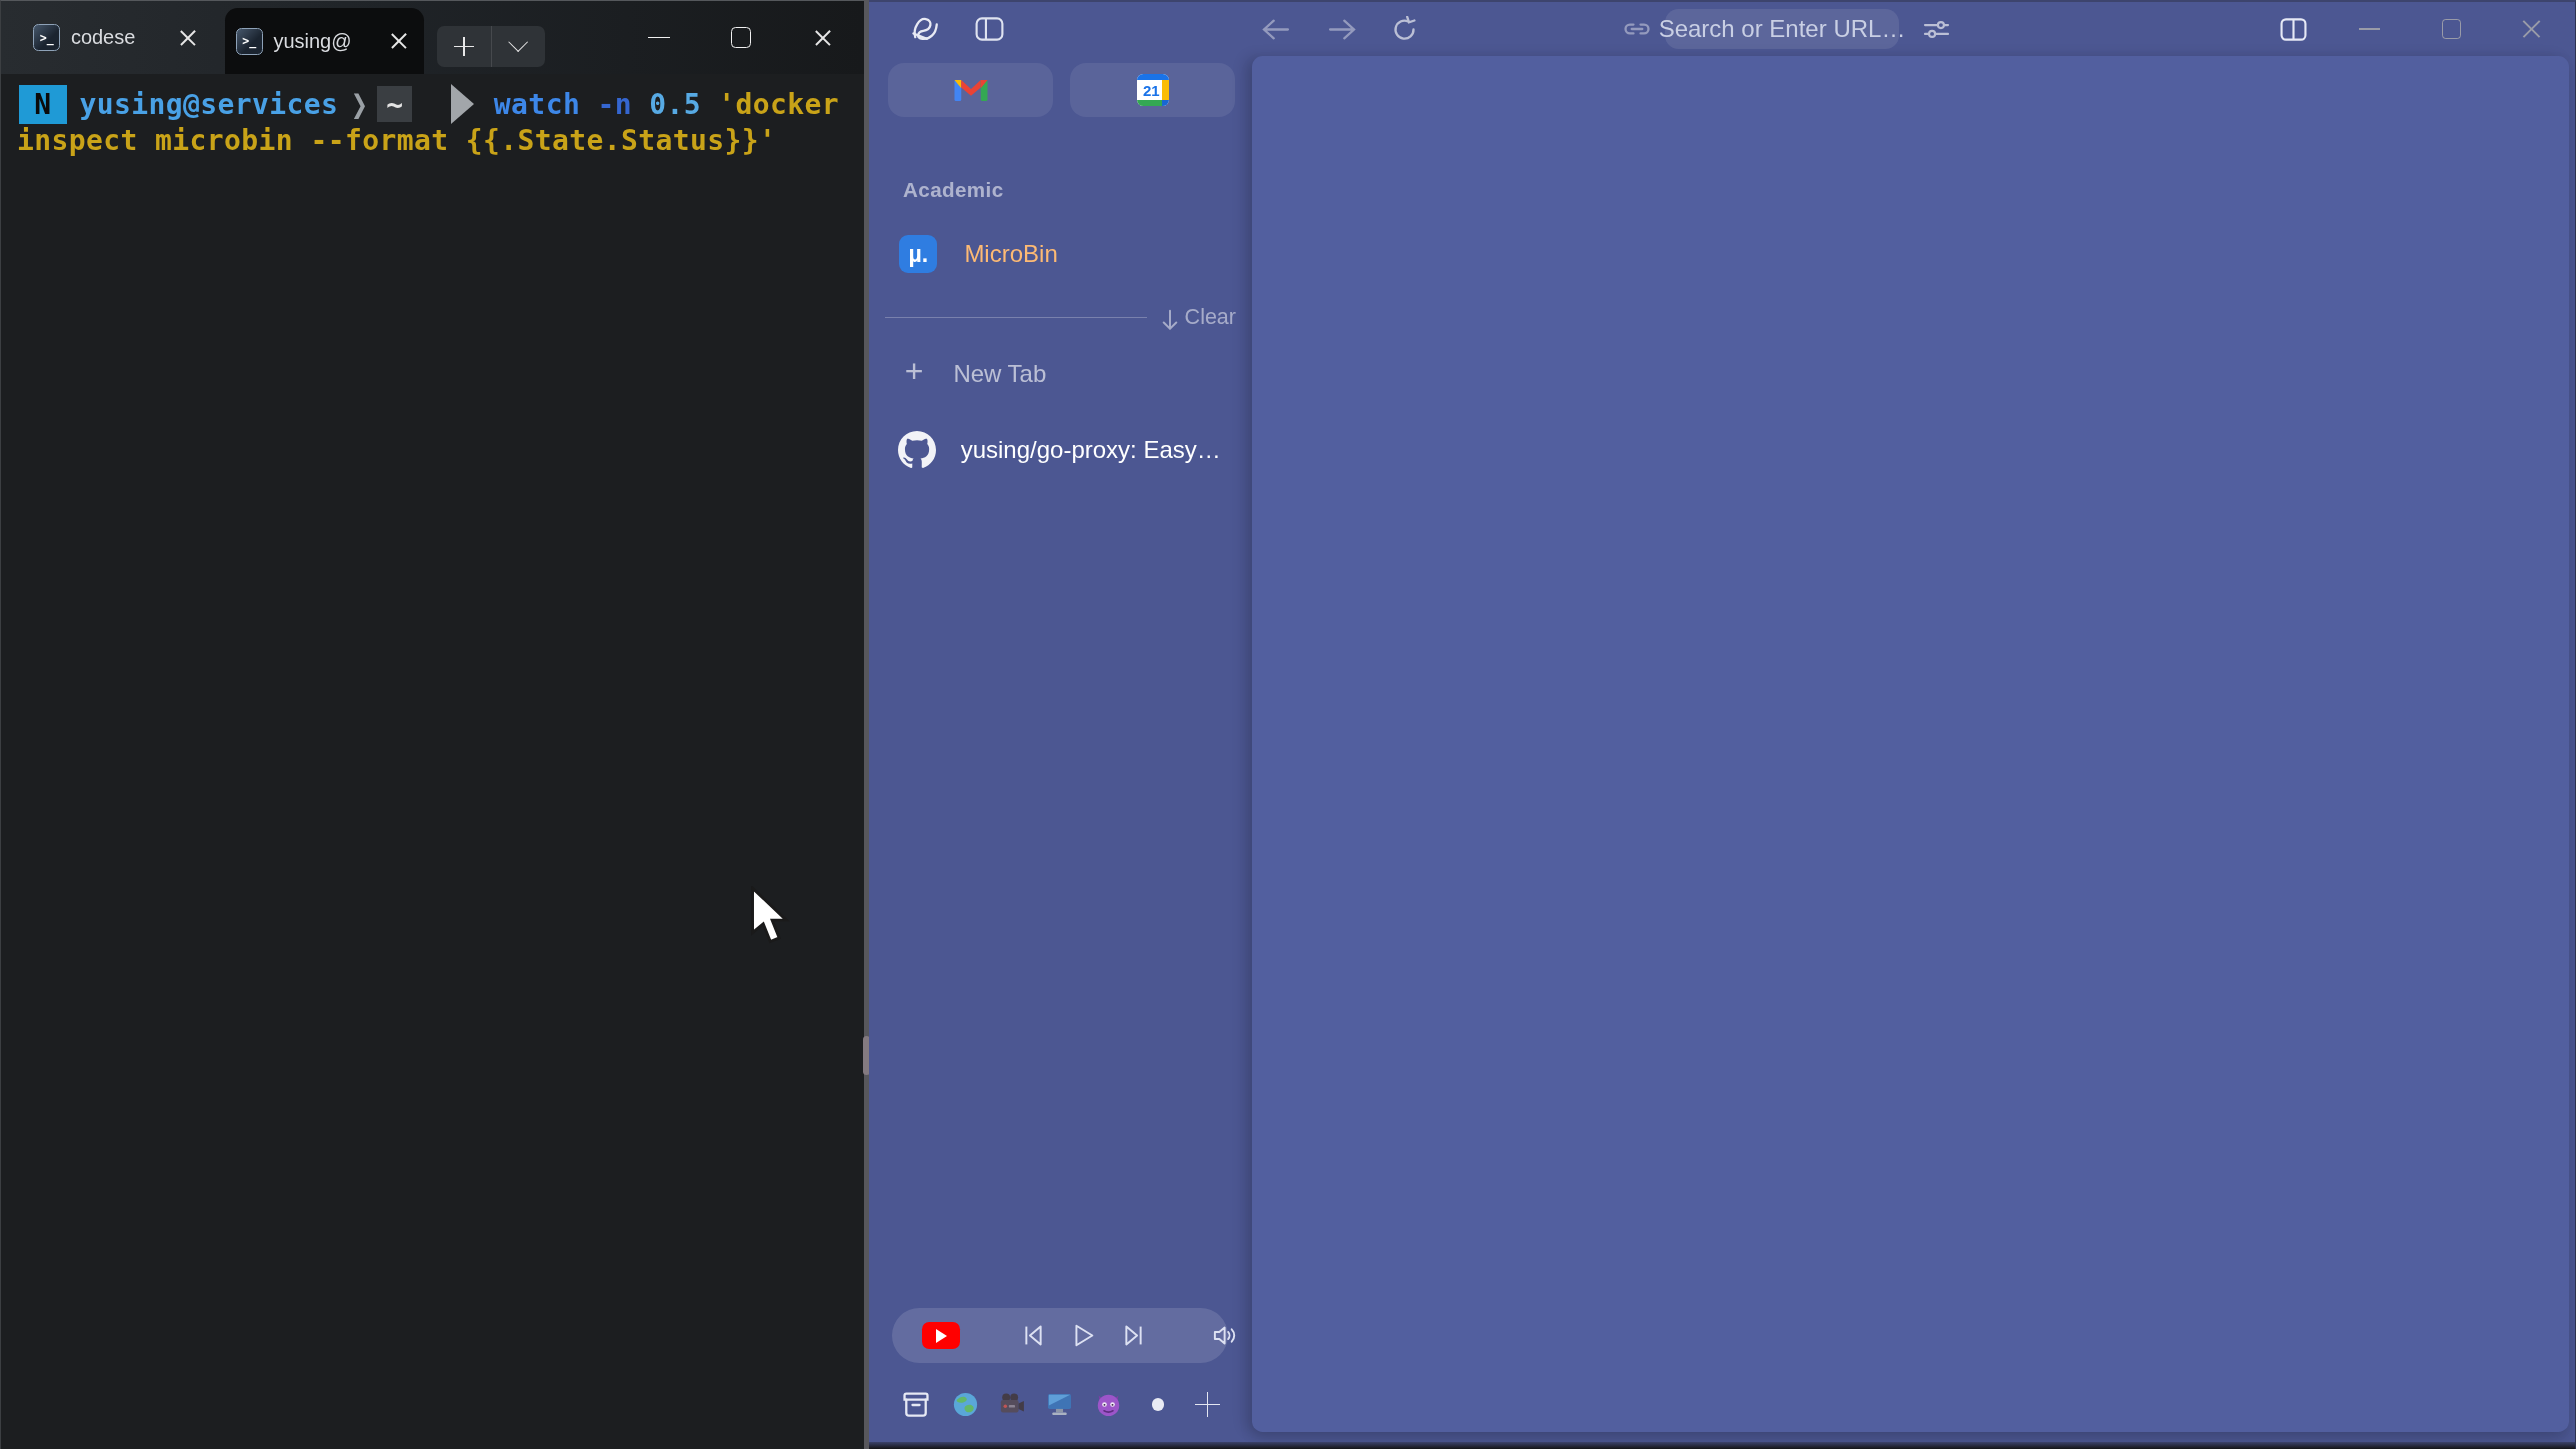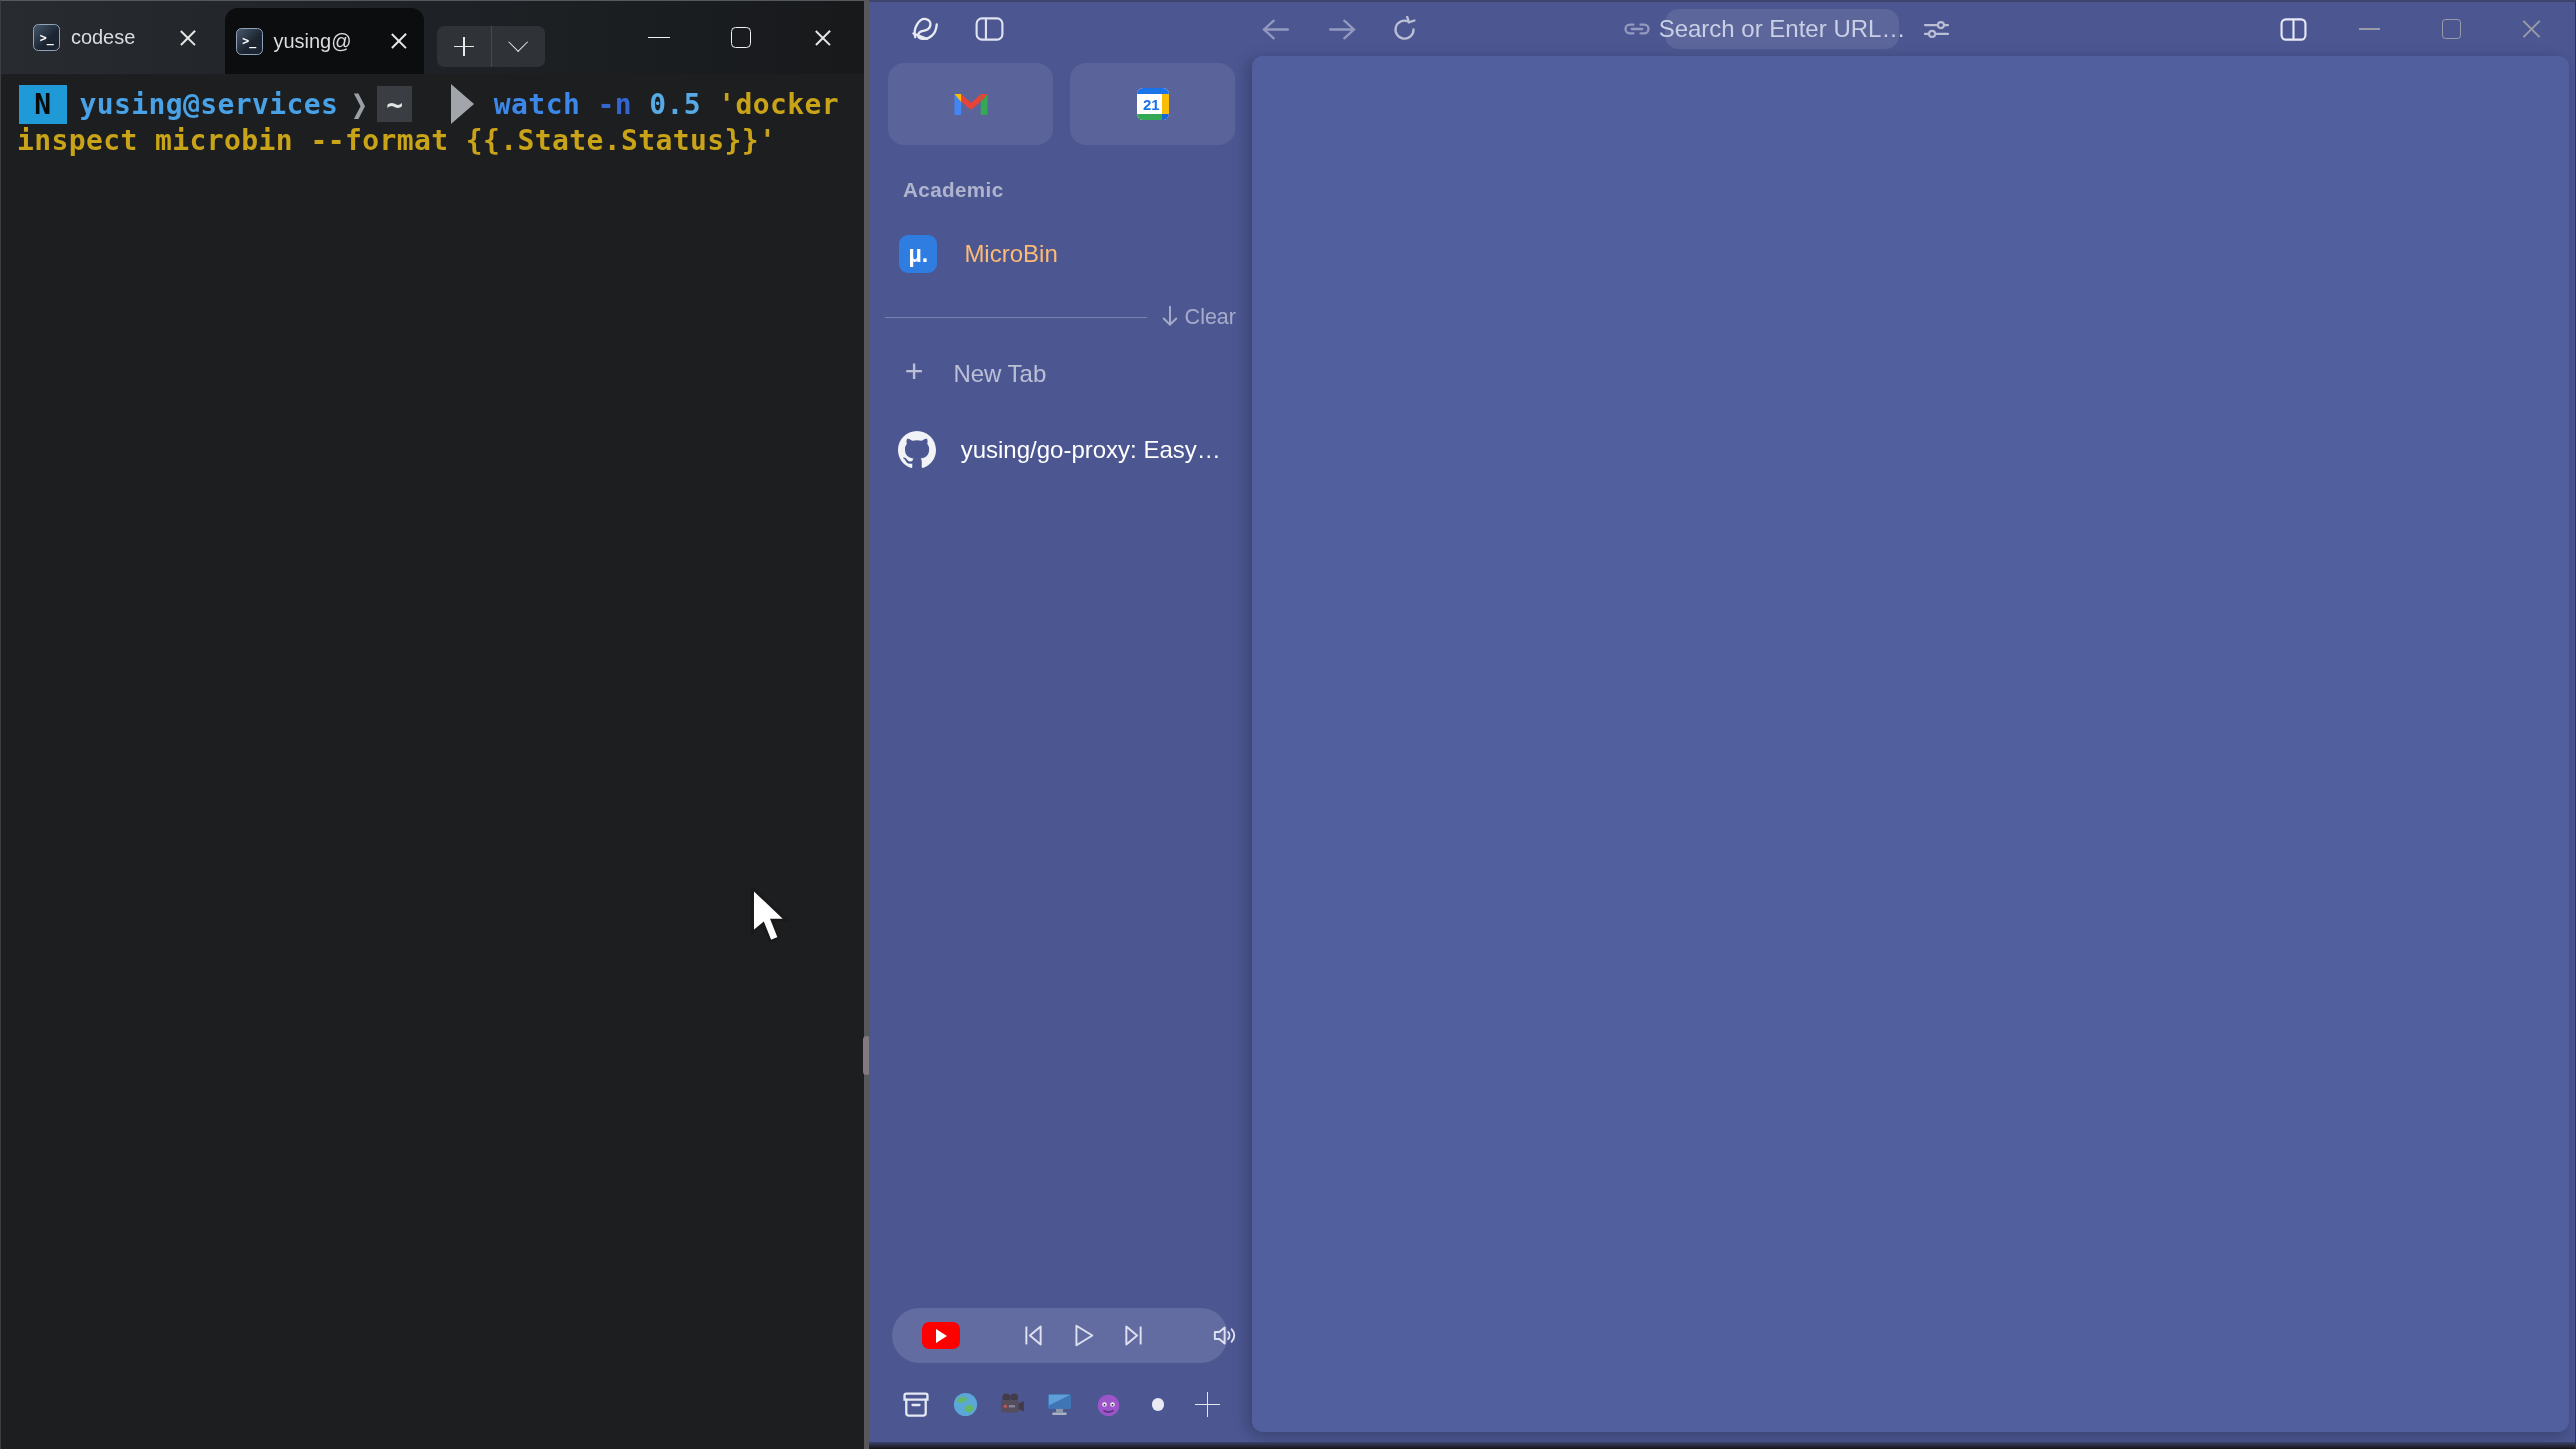--- a/index.html
+++ b/index.html
@@ -73,32 +73,32 @@
     font-size:24px; color:#c9cfe4; white-space:nowrap; }
   .win-dim { opacity:0.55; }
   .bmin { width:21.5px; height:1.8px; background:#d8d3ba; }
   .bmax { width:19.7px; height:19.7px; border:1.8px solid #d8d3ba; border-radius:3.6px; }
   .bx { position:relative; width:21.5px; height:21.5px; }
   .bx::before,.bx::after { content:""; position:absolute; left:-0.9px; top:9.8px; width:23px; height:1.8px; background:#d8d3ba; }
   .bx::before { transform:rotate(45deg);} .bx::after { transform:rotate(-45deg);}
 
   
   .sidebar { position:absolute; left:0; top:54px; width:383px; bottom:0; }
-  .essential-tile { position:absolute; top:7.2px; width:165px; height:82px; border-radius:16px;
+  .essential-tile { position:absolute; top:7.2px; width:165px; height:54px; border-radius:16px;
     background:rgba(255,255,255,0.08); display:flex; align-items:center; justify-content:center; }
   .workspace-label { position:absolute; left:34px; top:122px; font-size:20.6px; font-weight:bold;
     letter-spacing:0.4px; color:rgba(255,255,255,0.55); }
   .pinned-row { position:absolute; left:19.7px; top:172px; width:343px; height:52px; border-radius:10.7px;
     display:flex; align-items:center; }
   .microbin-fav { width:38px; height:38px; border-radius:9px; background:#2f7de1; margin:0 27px 0 10.7px;
     color:#fff; font-size:23px; font-weight:bold; display:flex; align-items:center; justify-content:center; }
   .pinned-title { font-size:24px; color:#fdba74; }
   .clear-row { position:absolute; left:16px; top:250px; width:351px; height:23px; display:flex; align-items:center; }
   .clear-line { flex:1; height:0.9px; background:rgba(255,255,255,0.25); margin-right:14.3px; }
-  .clear-btn { display:flex; align-items:flex-start; gap:5.4px; color:rgba(255,255,255,0.5); font-size:21.5px; }
+  .clear-btn { display:flex; align-items:flex-end; gap:5.4px; color:rgba(255,255,255,0.5); font-size:21.5px; }
   .newtab-row { position:absolute; left:19.7px; top:295px; width:343px; height:45px; display:flex; align-items:center;
     color:rgba(255,255,255,0.62); }
   .newtab-plus { font-size:32px; font-weight:200; margin:0 30px 3.6px 16px; }
   .newtab-label { font-size:24px; }
   .tab-row { position:absolute; left:19.7px; top:369px; width:343px; height:50px; border-radius:10.7px;
     display:flex; align-items:center; }
   .gh-wrap { margin:0 25px 0 9px; display:flex; }
   .tab-title { font-size:24px; color:#ffffff; white-space:nowrap; overflow:hidden; }
 
   

